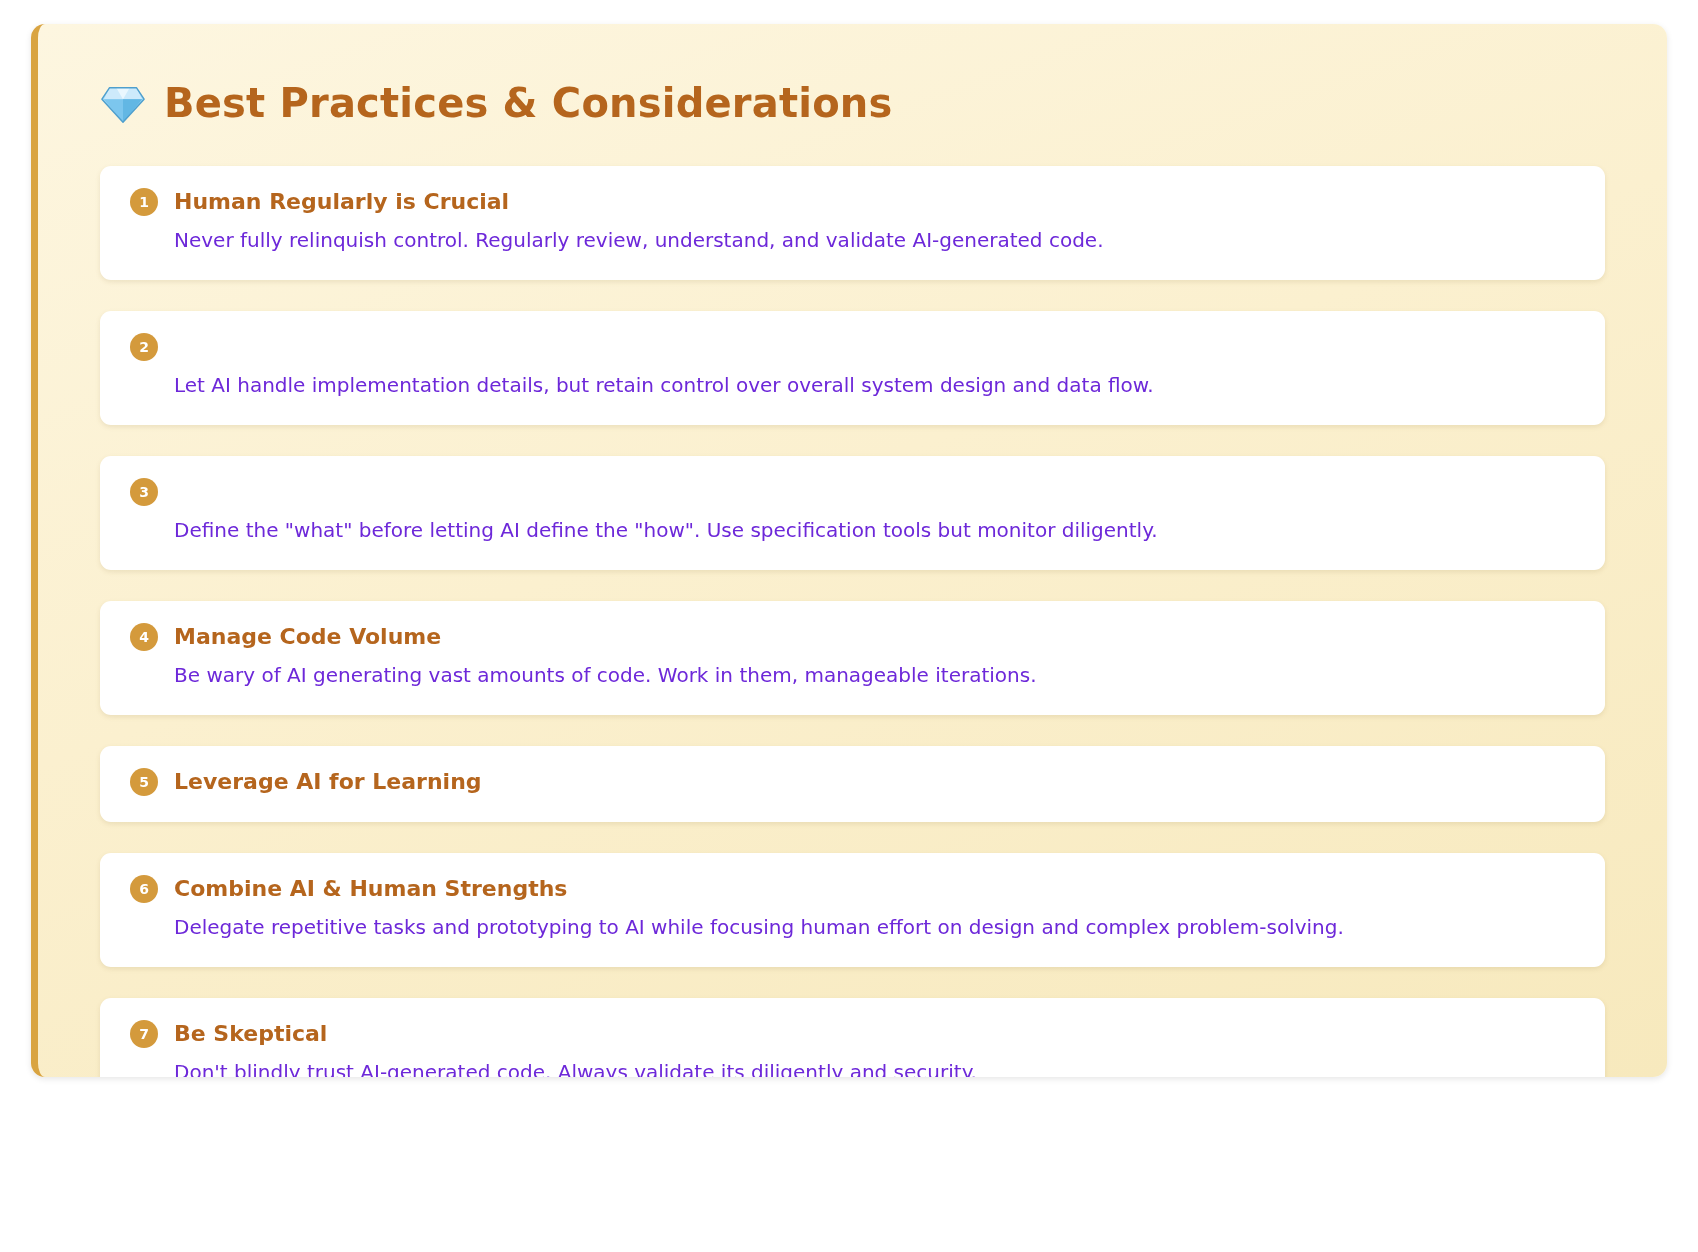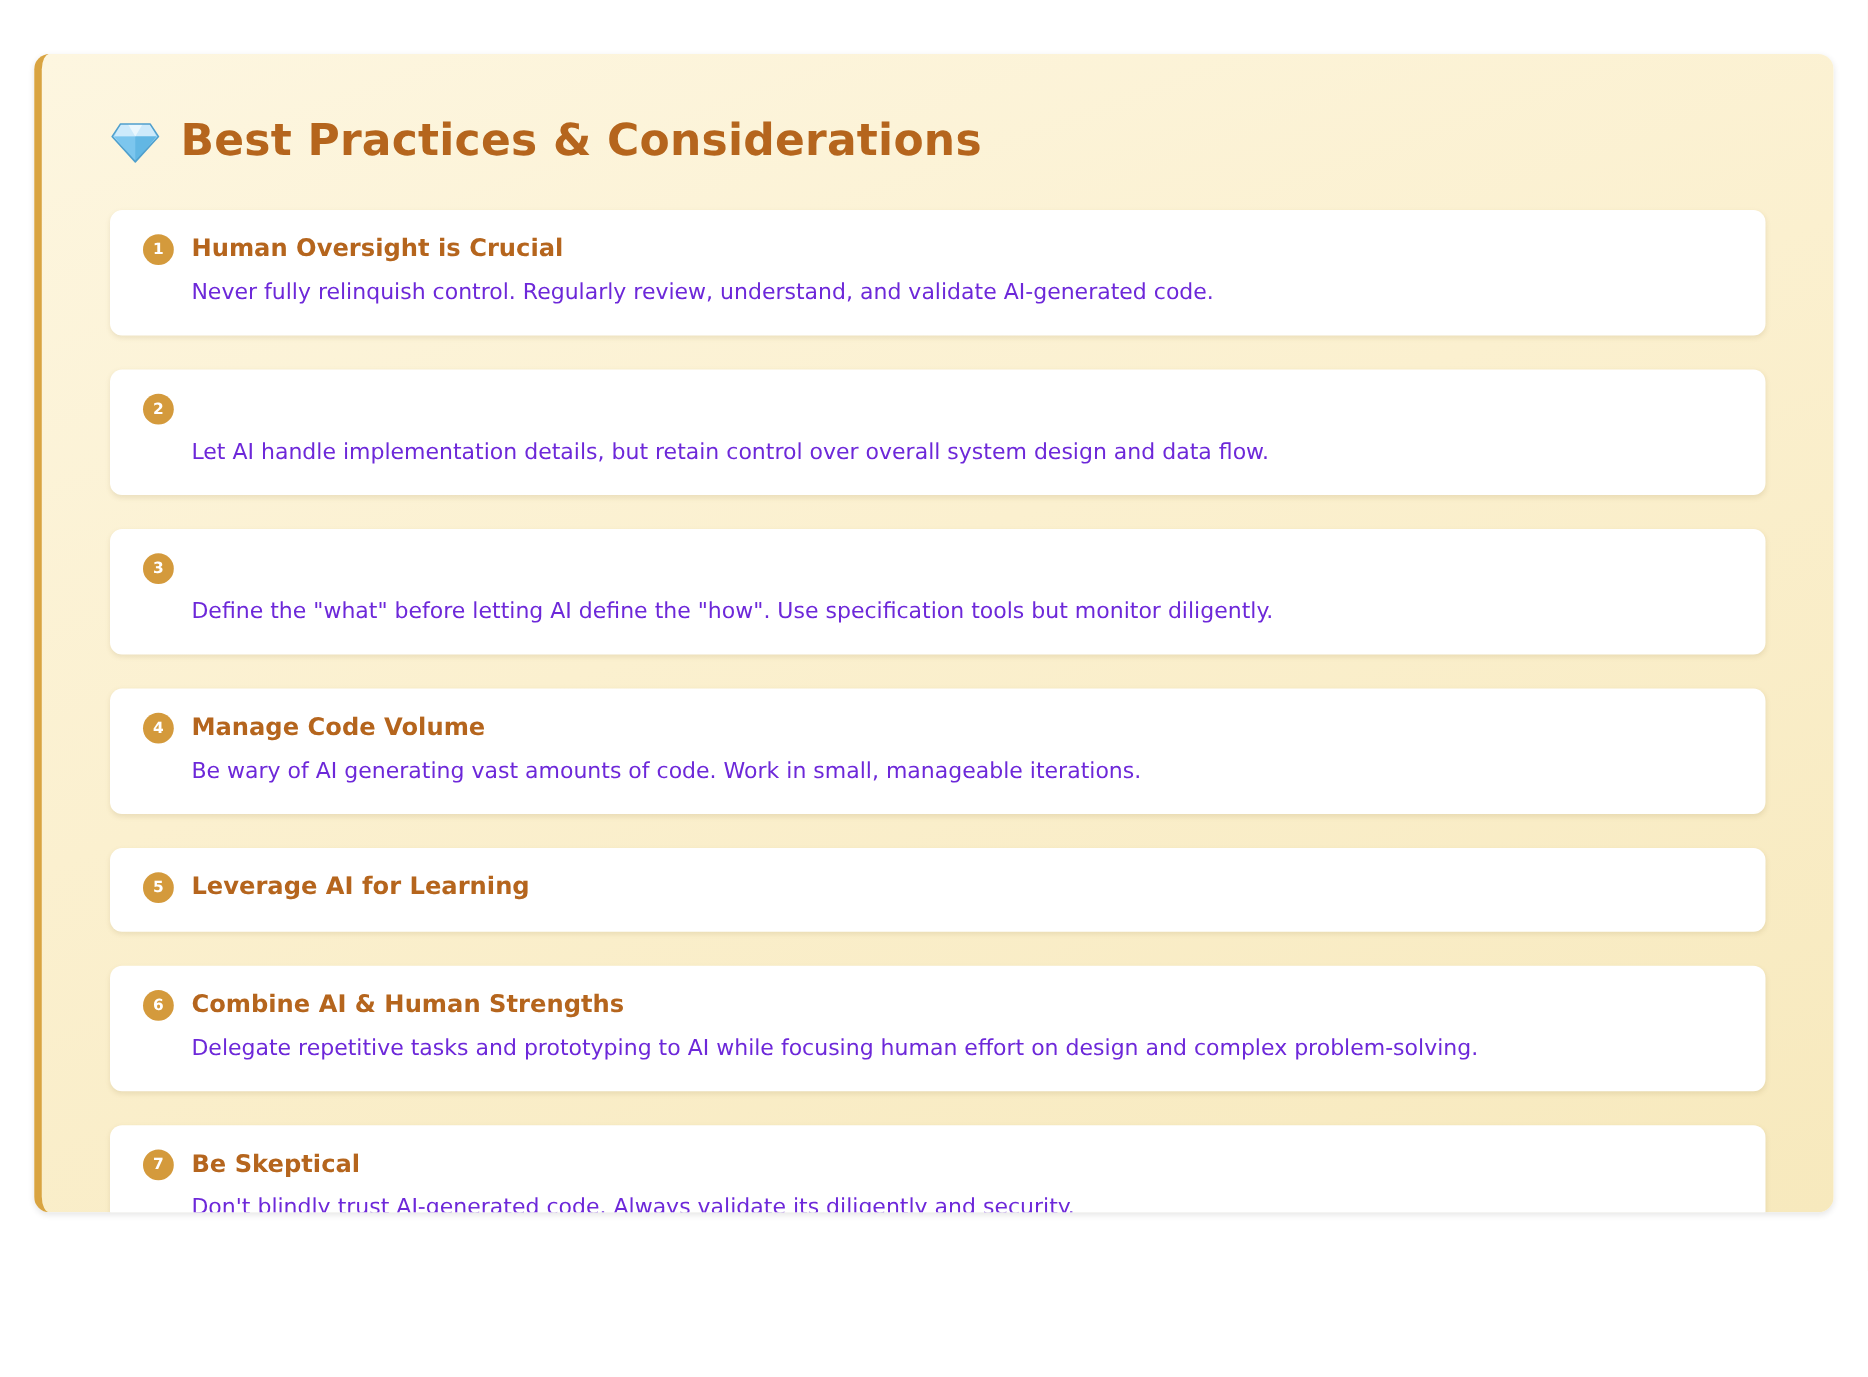--- a/index.html
+++ b/index.html
@@ -19,21 +19,20 @@
     left: 31px;
     top: 24px;
     width: 1636px;
     height: 1053px;
     box-sizing: border-box;
     border-left: 7px solid #d9a441;
     border-radius: 14px;
     background: linear-gradient(160deg, #fdf6e0 0%, #fbf0cf 45%, #f7e9bd 100%);
     box-shadow: 0 2px 6px rgba(0,0,0,0.10);
     overflow: hidden;
-    margin-top: 25px;
   }
 
   .panel-header {
     display: flex;
     align-items: center;
     gap: 18px;
     padding: 56px 0 0 62px;
   }
 
   .gem-icon {
@@ -120,21 +119,21 @@
       </svg>
     </span>
     <h1 class="panel-title">Best Practices &amp; Considerations</h1>
   </div>
 
   <div class="list">
 
     <div class="card">
       <div class="card-head">
         <span class="badge">1</span>
-        <span class="card-title">Human Oversight is Crucial</span>
+        <span class="card-title">Human Regularly is Crucial</span>
       </div>
       <div class="card-desc">Never fully relinquish control. Regularly review, understand, and validate AI-generated code.</div>
     </div>
 
     <div class="card">
       <div class="card-head">
         <span class="badge">2</span>
       </div>
       <div class="card-desc">Let AI handle implementation details, but retain control over overall system design and data flow.</div>
     </div>
@@ -144,21 +143,21 @@
         <span class="badge">3</span>
       </div>
       <div class="card-desc">Define the "what" before letting AI define the "how". Use specification tools but monitor diligently.</div>
     </div>
 
     <div class="card">
       <div class="card-head">
         <span class="badge">4</span>
         <span class="card-title">Manage Code Volume</span>
       </div>
-      <div class="card-desc">Be wary of AI generating vast amounts of code. Work in small, manageable iterations.</div>
+      <div class="card-desc">Be wary of AI generating vast amounts of code. Work in them, manageable iterations.</div>
     </div>
 
     <div class="card">
       <div class="card-head">
         <span class="badge">5</span>
         <span class="card-title">Leverage AI for Learning</span>
       </div>
     </div>
 
     <div class="card">

